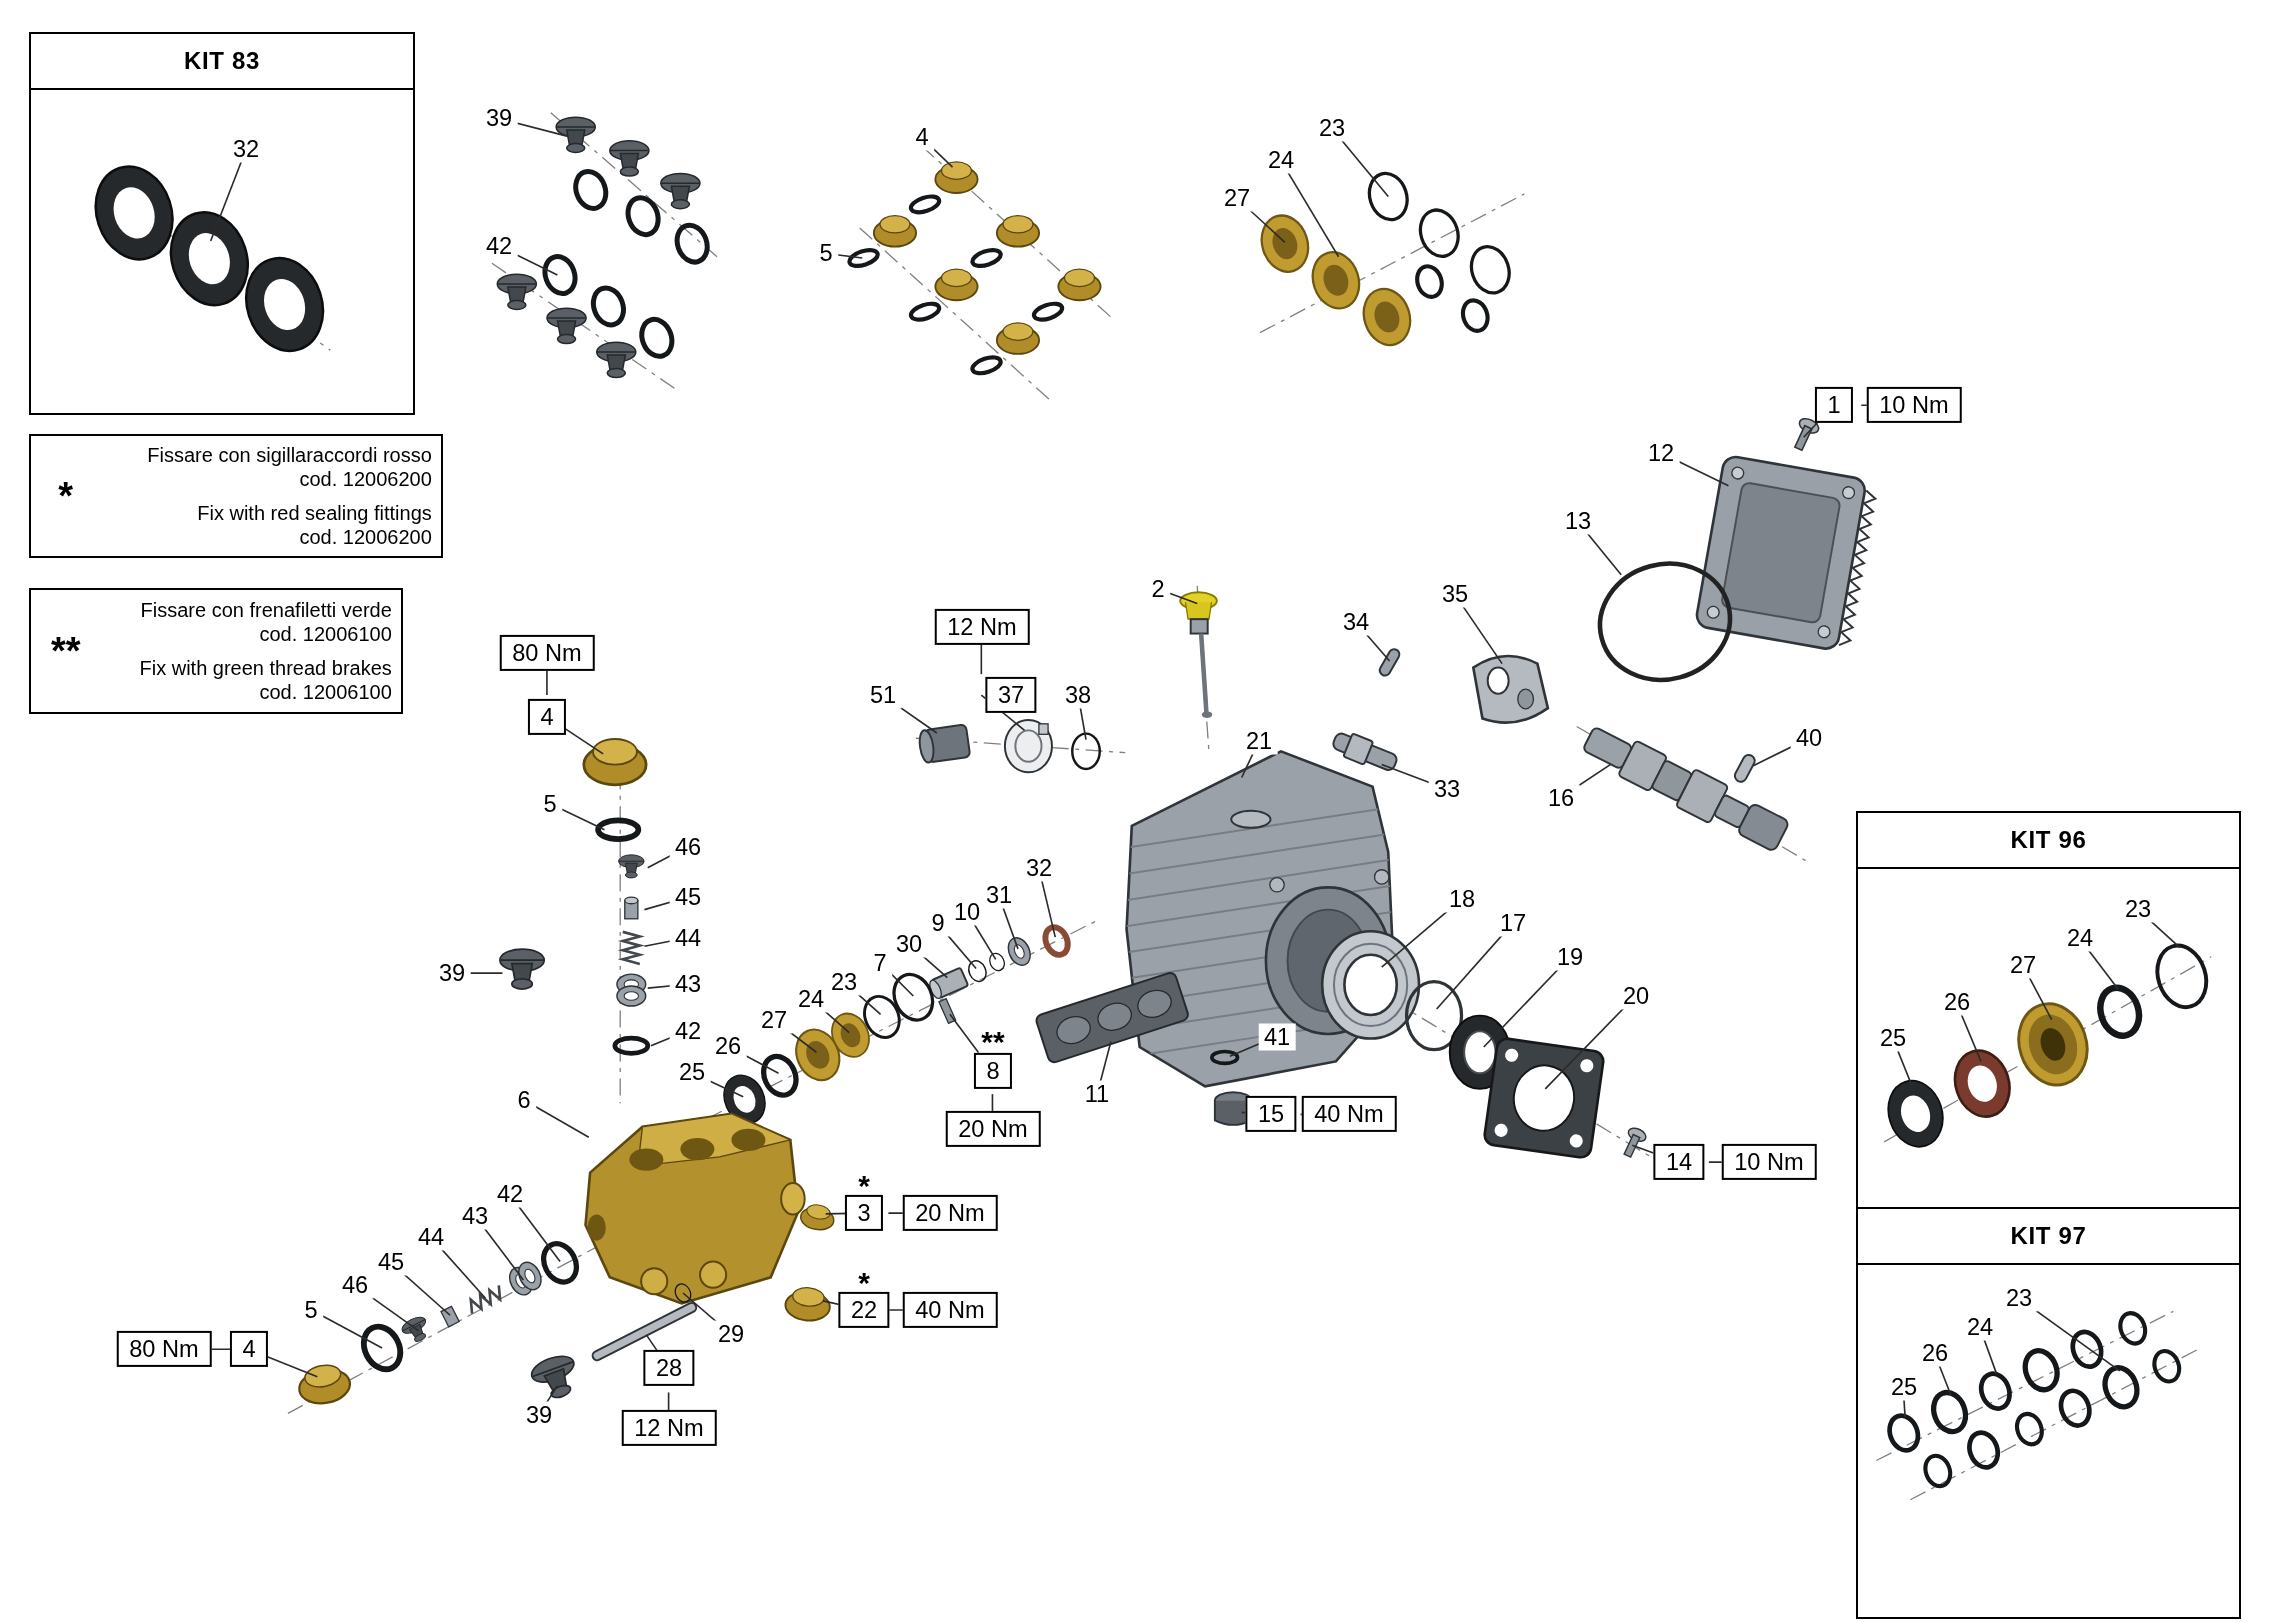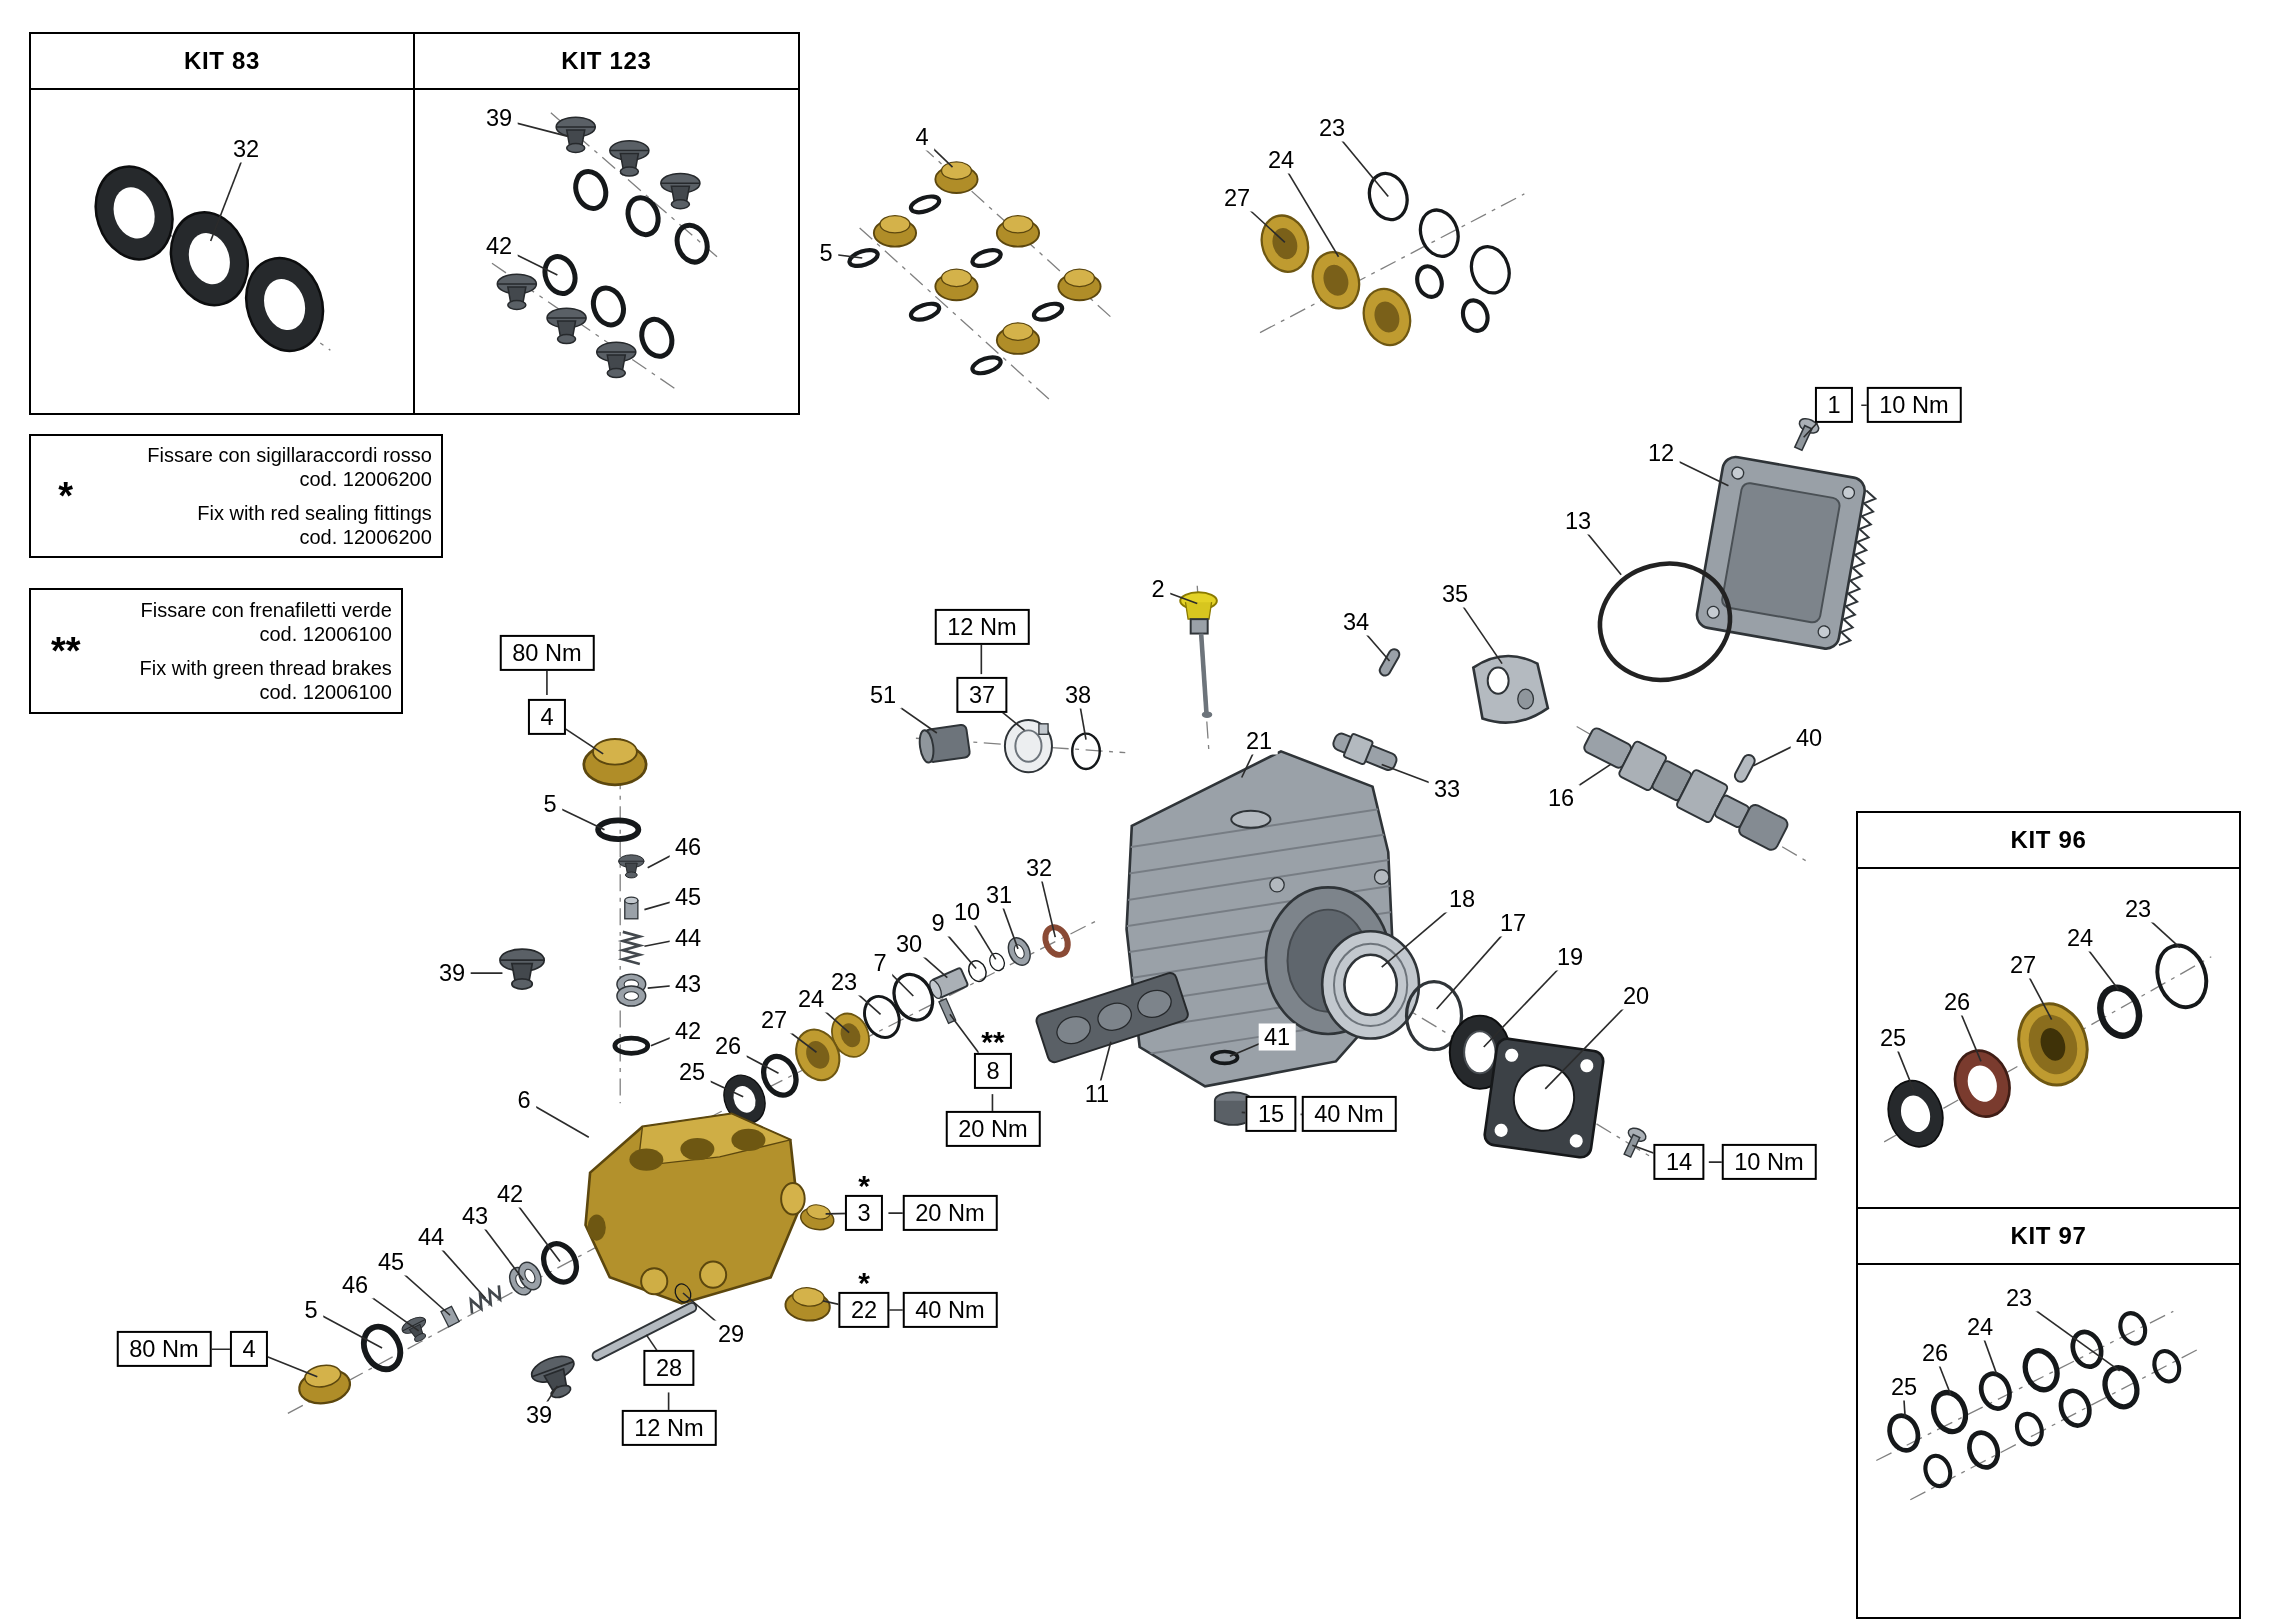--- a/index.html
+++ b/index.html
@@ -430,23 +430,20 @@
         <line x1="1321" y1="1854" x2="1262" y2="1855" class="leader"></line>
         <line x1="1452" y1="1854" x2="1358" y2="1854" class="leader"></line>
         <line x1="1321" y1="2002" x2="1258" y2="1988" class="leader"></line>
         <line x1="1452" y1="2002" x2="1358" y2="2002" class="leader"></line>
       </g>
   </svg>
 
   <div class="kitbox" style="left:29px; top:32px; width:386px; height:383px">
     <div class="kit-title">KIT 83</div>
   </div>
-  <div class="kitbox no-left" style="left:415px; top:32px; width:385px; height:383px">
-    <div class="kit-title">KIT 123</div>
-  </div>
   <div class="kitbox" style="left:1856px; top:811px; width:385px; height:398px">
     <div class="kit-title">KIT 96</div>
   </div>
   <div class="kitbox no-top" style="left:1856px; top:1209px; width:385px; height:410px">
     <div class="kit-title">KIT 97</div>
   </div>
 
   <div class="notebox" style="left:29px; top:434px; width:414px; height:124px">
     <div class="note-sym">*</div>
     <div class="note-lines">
@@ -487,21 +484,21 @@
       <div class="callout plain" style="left: 1980px; top: 1327px;">24</div>
       <div class="callout plain" style="left: 2019px; top: 1298px;">23</div>
       <div class="callout boxed" style="left: 1834px; top: 405px;">1</div>
       <div class="callout torque" style="left: 1914px; top: 405px;">10 Nm</div>
       <div class="callout plain" style="left: 1661px; top: 453px;">12</div>
       <div class="callout plain" style="left: 1578px; top: 521px;">13</div>
       <div class="callout plain" style="left: 1158px; top: 589px;">2</div>
       <div class="callout plain" style="left: 1455px; top: 594px;">35</div>
       <div class="callout plain" style="left: 1356px; top: 622px;">34</div>
       <div class="callout torque" style="left: 982px; top: 627px;">12 Nm</div>
-      <div class="callout boxed" style="left: 982px; top: 695px;">37</div>
+      <div class="callout boxed" style="left: 1011px; top: 695px;">37</div>
       <div class="callout plain" style="left: 883px; top: 695px;">51</div>
       <div class="callout plain" style="left: 1078px; top: 695px;">38</div>
       <div class="callout plain" style="left: 1259px; top: 741px;">21</div>
       <div class="callout plain" style="left: 1447px; top: 789px;">33</div>
       <div class="callout plain" style="left: 1561px; top: 798px;">16</div>
       <div class="callout plain" style="left: 1809px; top: 738px;">40</div>
       <div class="callout torque" style="left: 547px; top: 653px;">80 Nm</div>
       <div class="callout boxed" style="left: 547px; top: 717px;">4</div>
       <div class="callout plain" style="left: 550px; top: 804px;">5</div>
       <div class="callout plain" style="left: 688px; top: 847px;">46</div>

